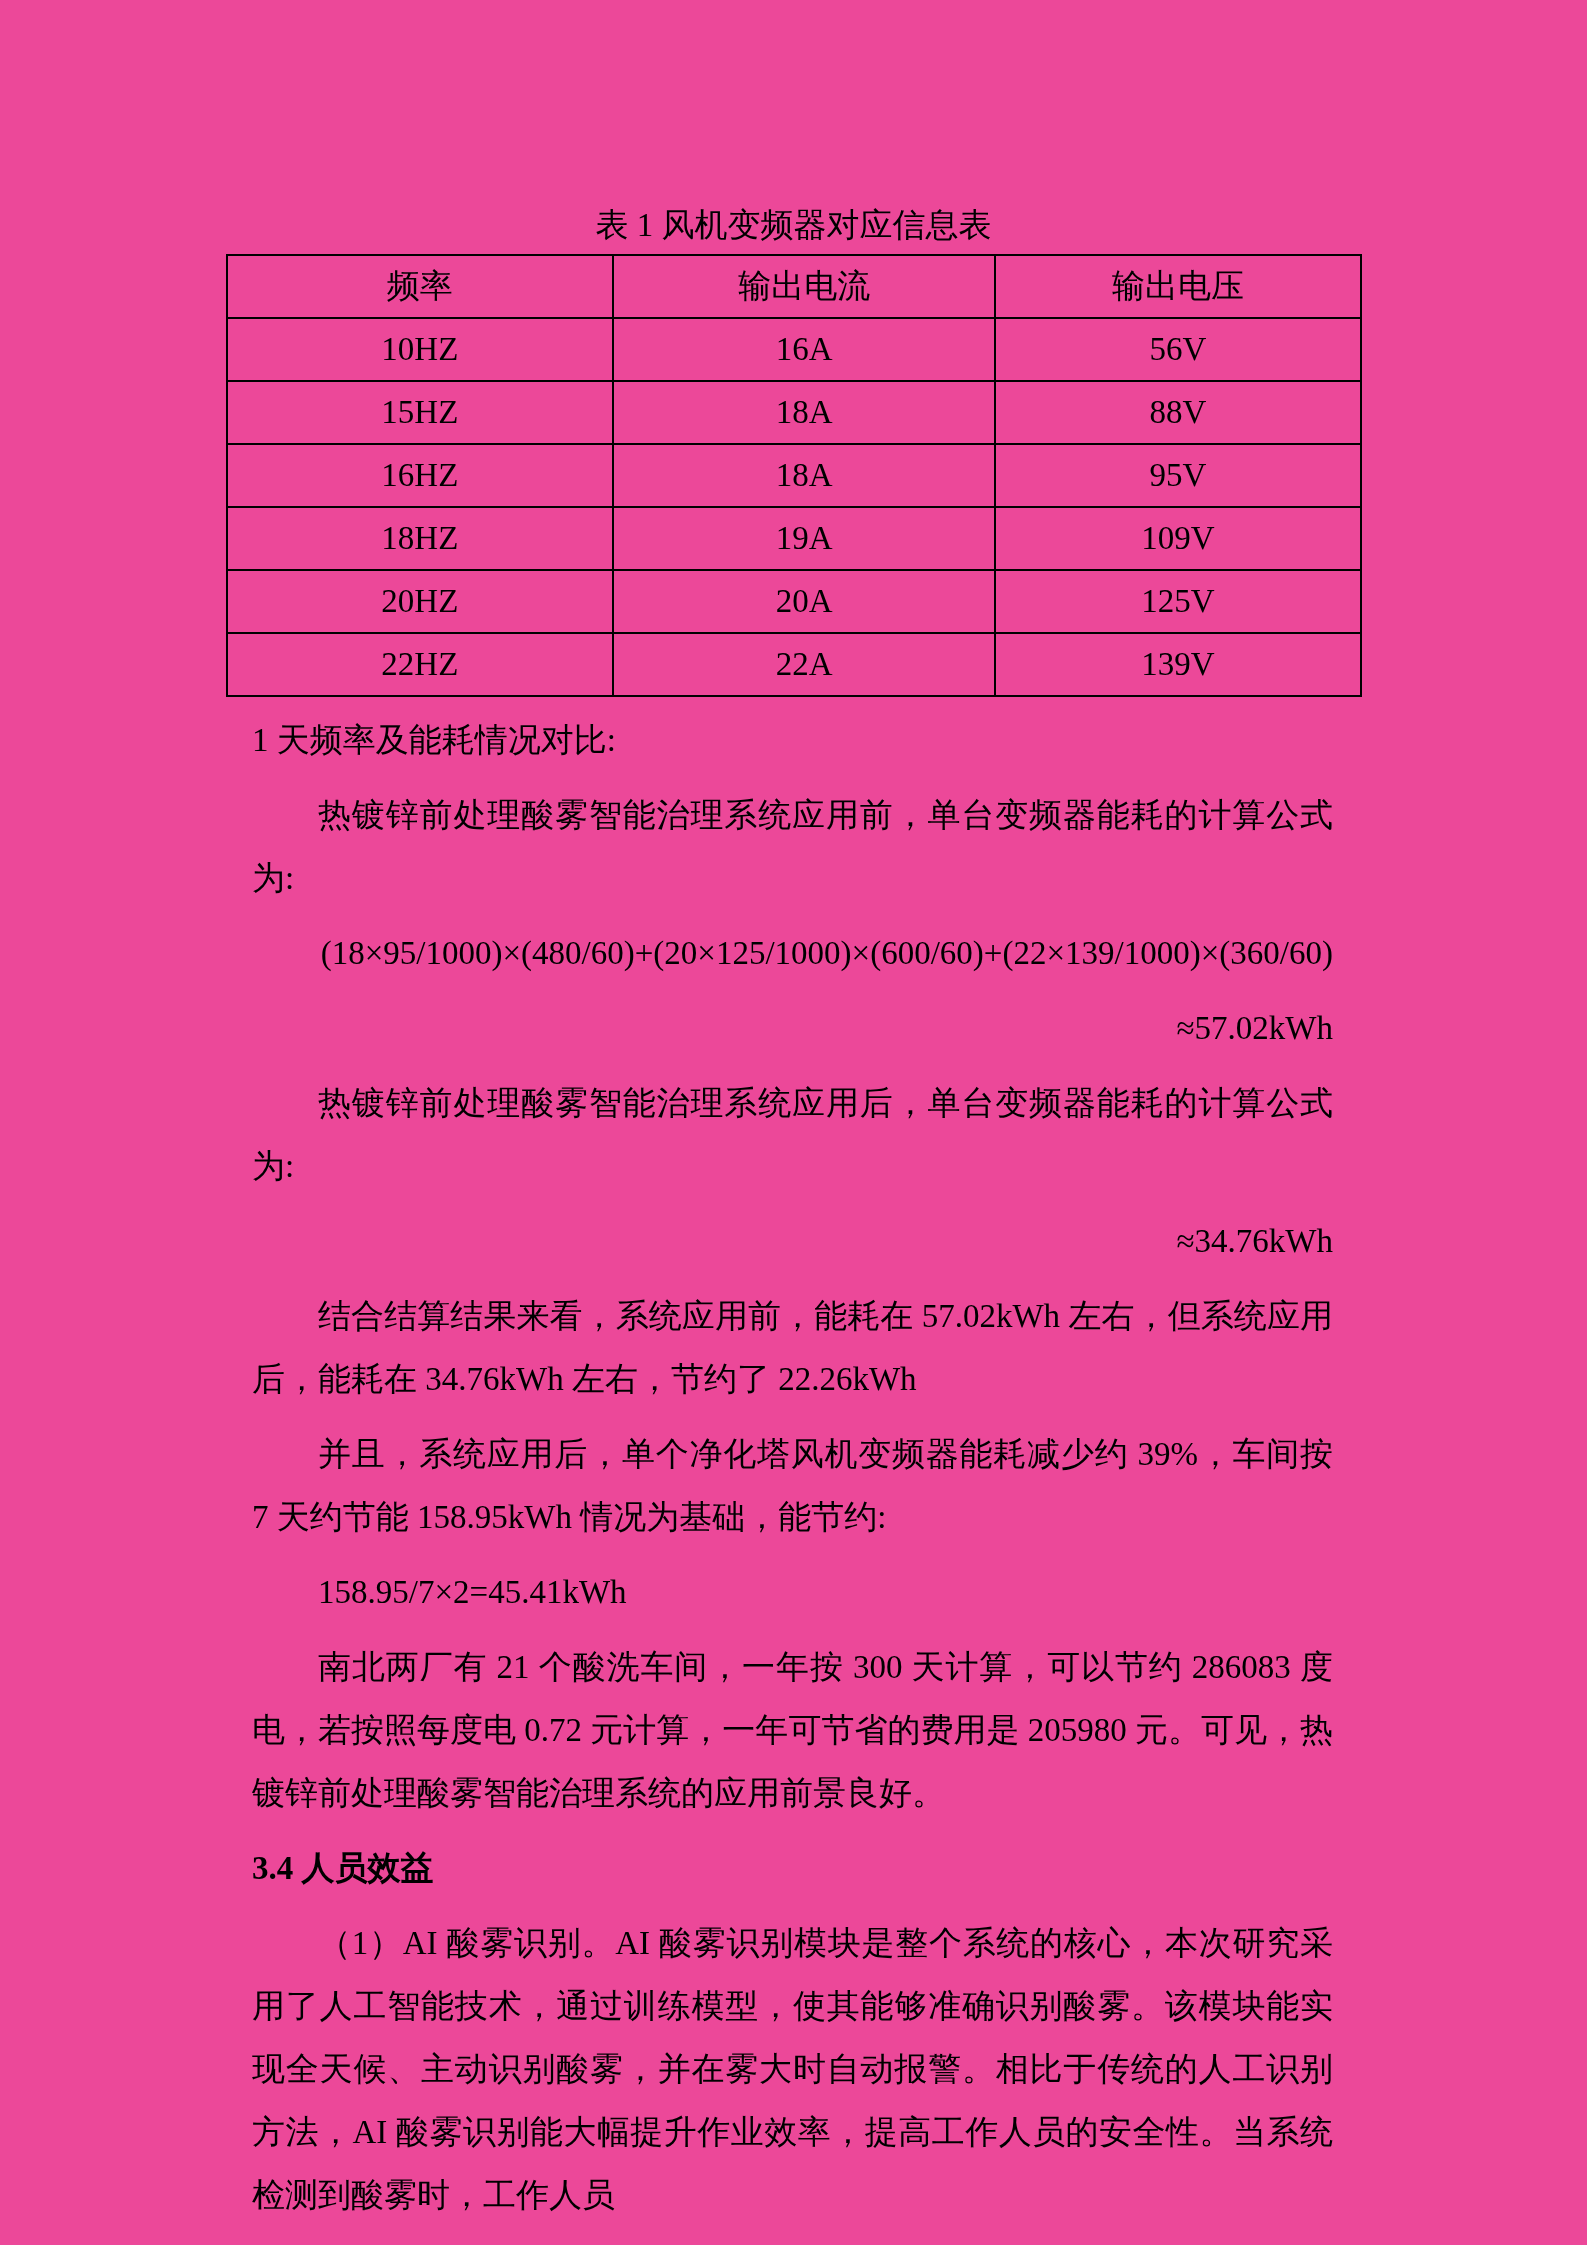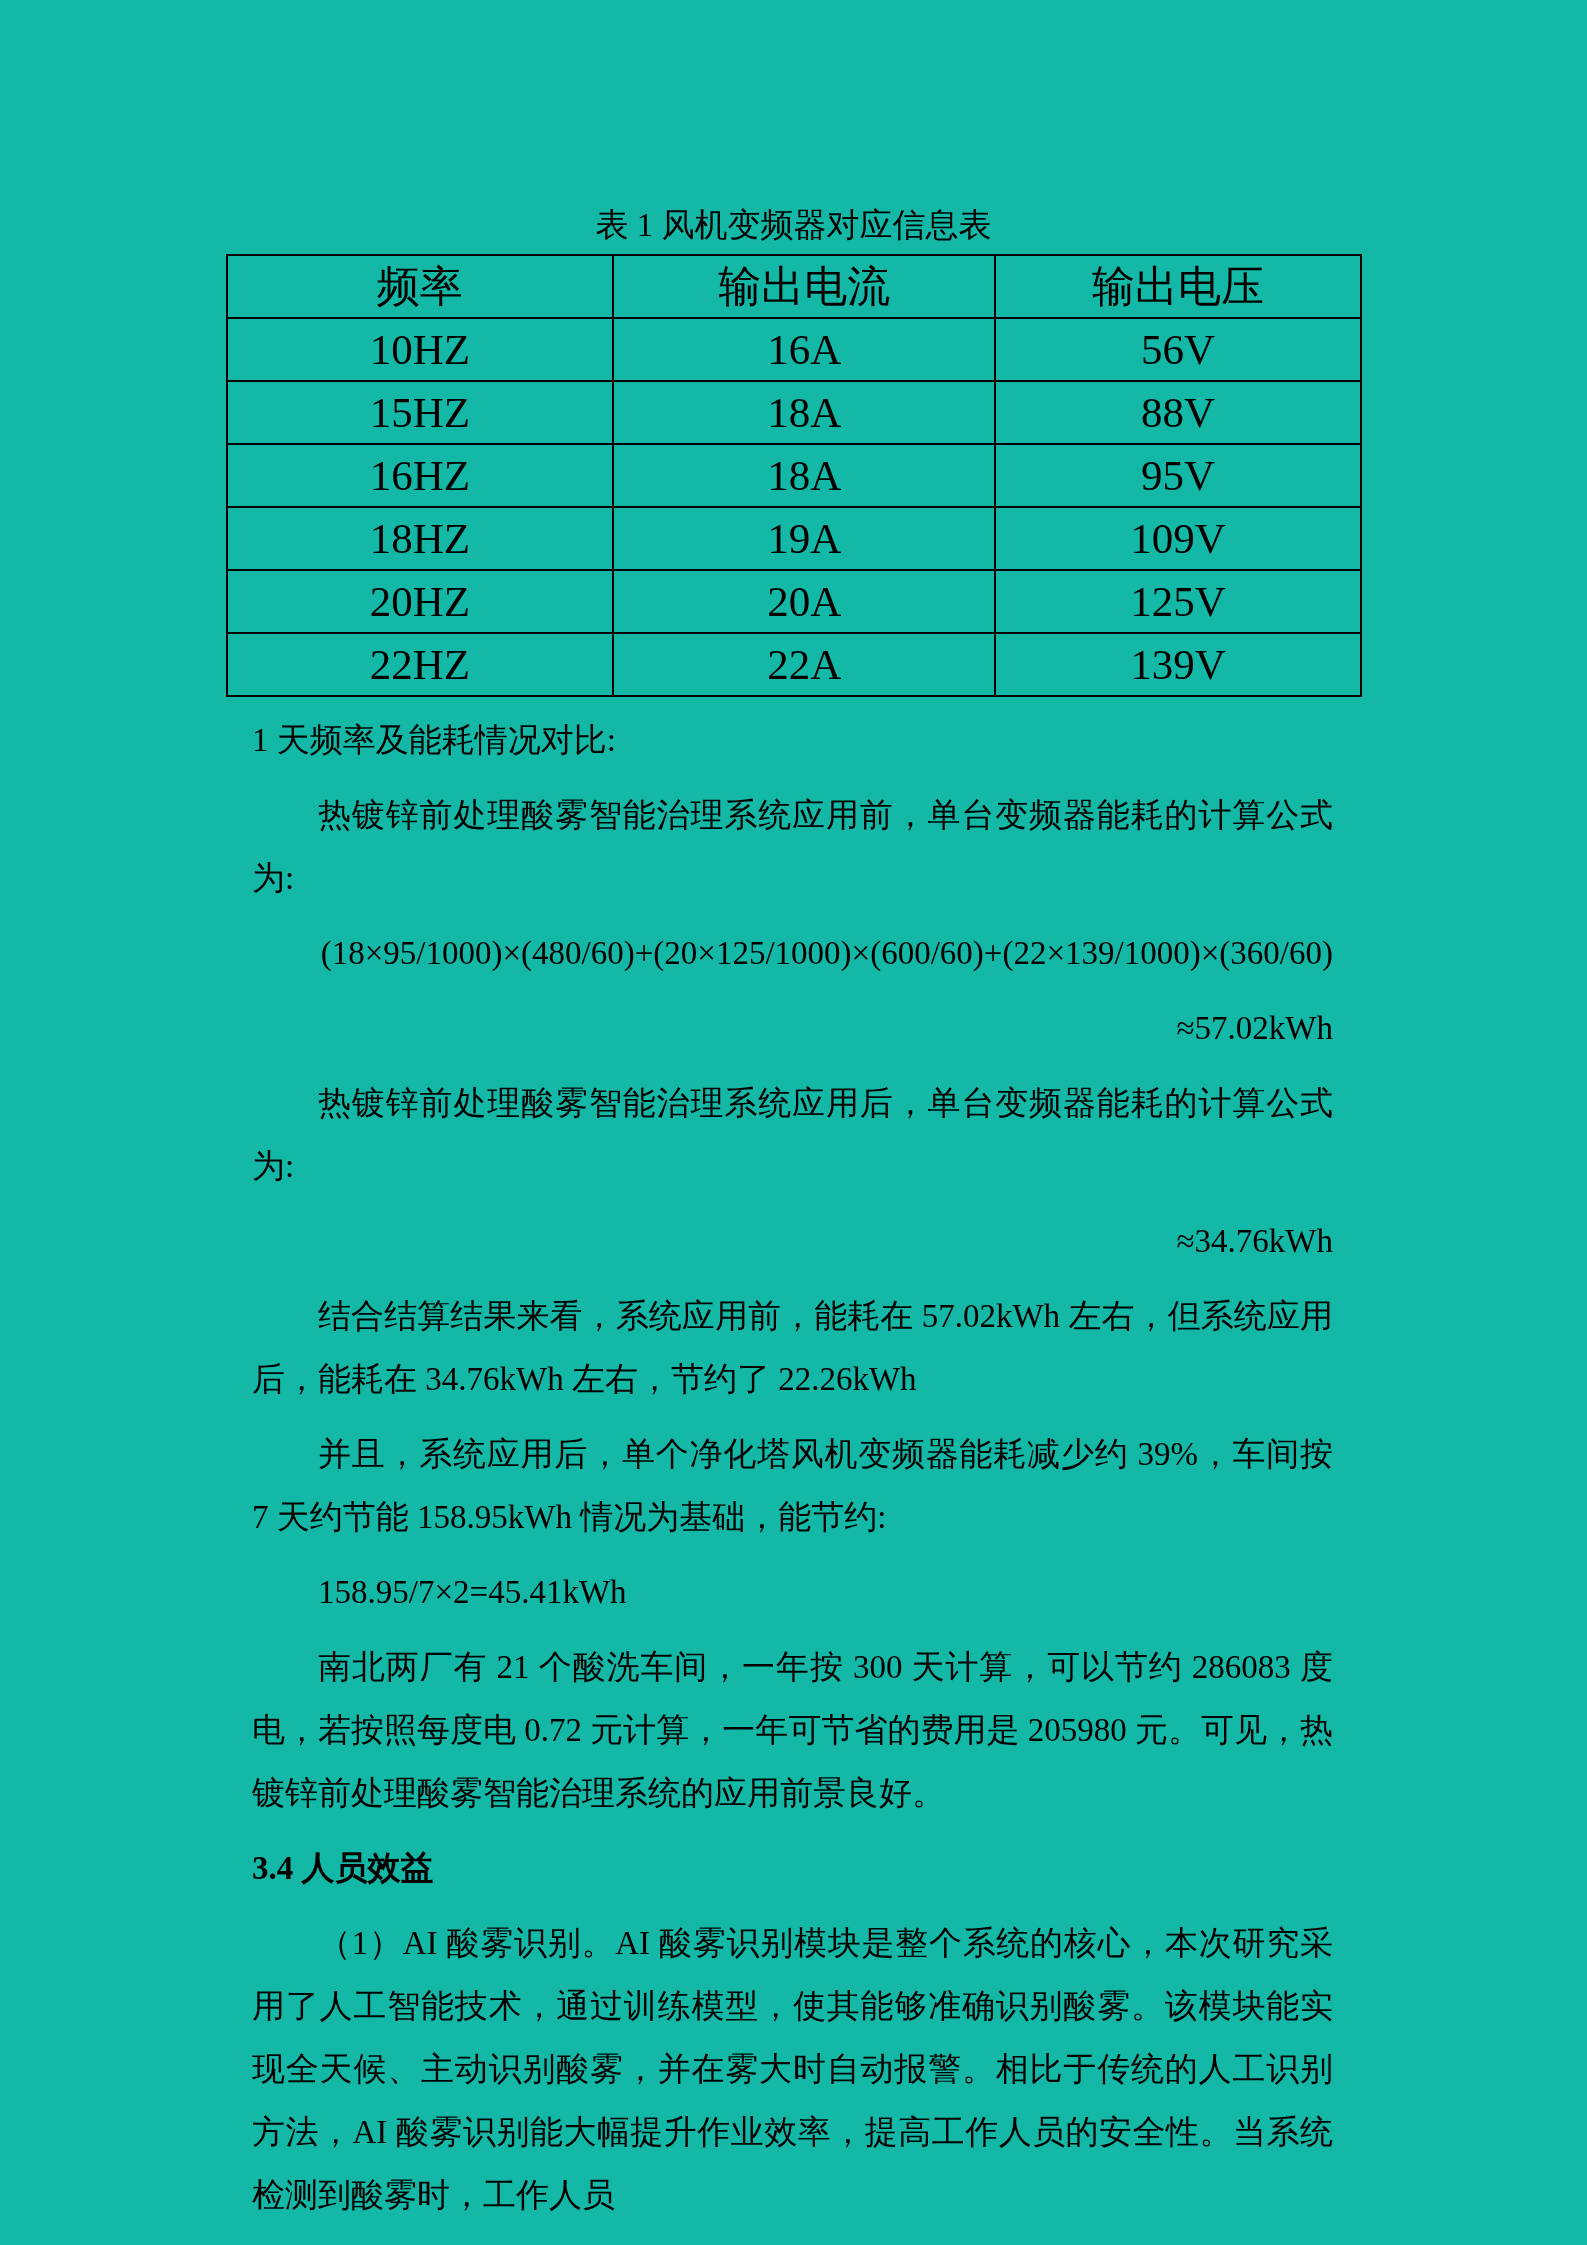--- a/index.html
+++ b/index.html
@@ -4,21 +4,21 @@
 <style>
   html, body {
     margin: 0;
     padding: 0;
     background: #ffffff;
   }
   .page {
     position: relative;
     width: 1587px;
     height: 2245px;
-    background: #14b8a6;
+    background: #ec4899;
     color: #000000;
     font-family: "Liberation Serif", "DejaVu Serif", serif;
     box-sizing: border-box;
     padding-top: 196px;
     overflow: hidden;
   }
   .caption {
     margin: 0;
     text-align: center;
     font-size: 33px;
@@ -30,21 +30,21 @@
     margin: 0 auto;
     border-collapse: collapse;
     table-layout: fixed;
   }
   table.info th, table.info td {
     border: 2px solid #000000;
     height: 61px;
     padding: 0;
     text-align: center;
     vertical-align: middle;
-    font-size: 43px;
+    font-size: 33px;
     font-weight: normal;
   }
   col.c1 { width: 34.1%; }
   col.c2 { width: 33.7%; }
   col.c3 { width: 32.2%; }
   .body {
     margin: 0 242px 0 240px;
   }
   .body p {
     margin: 12px;

